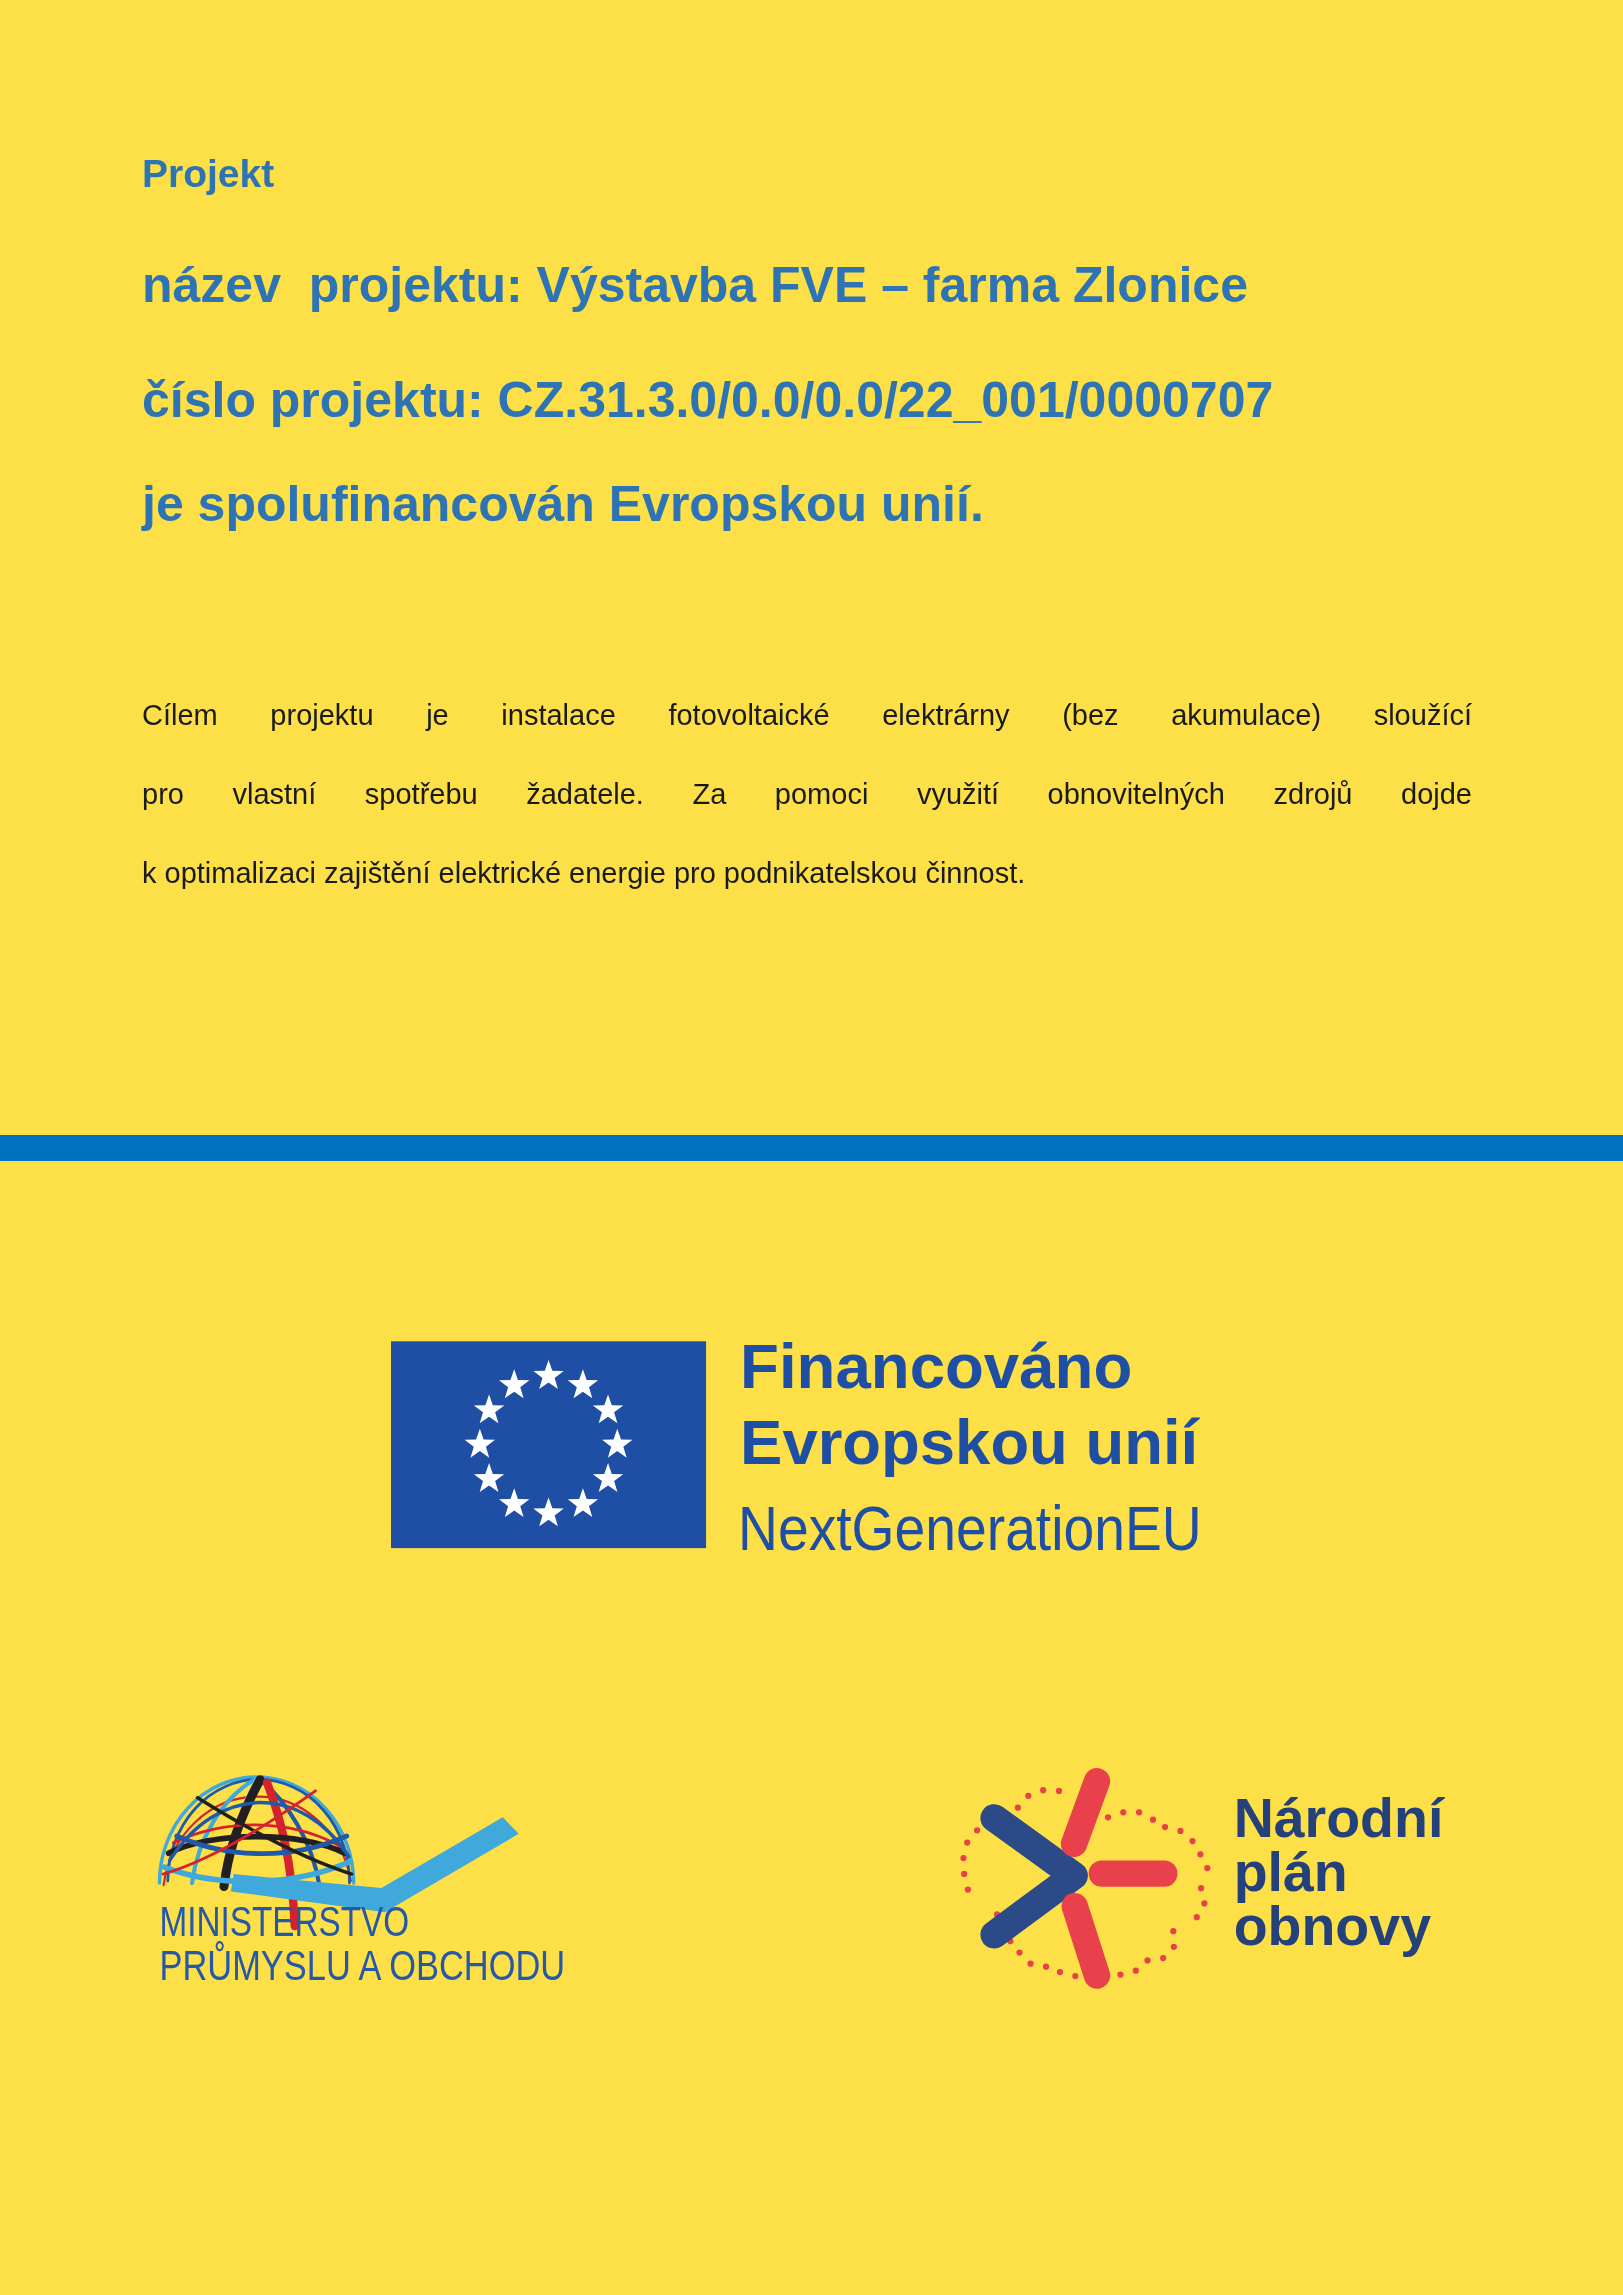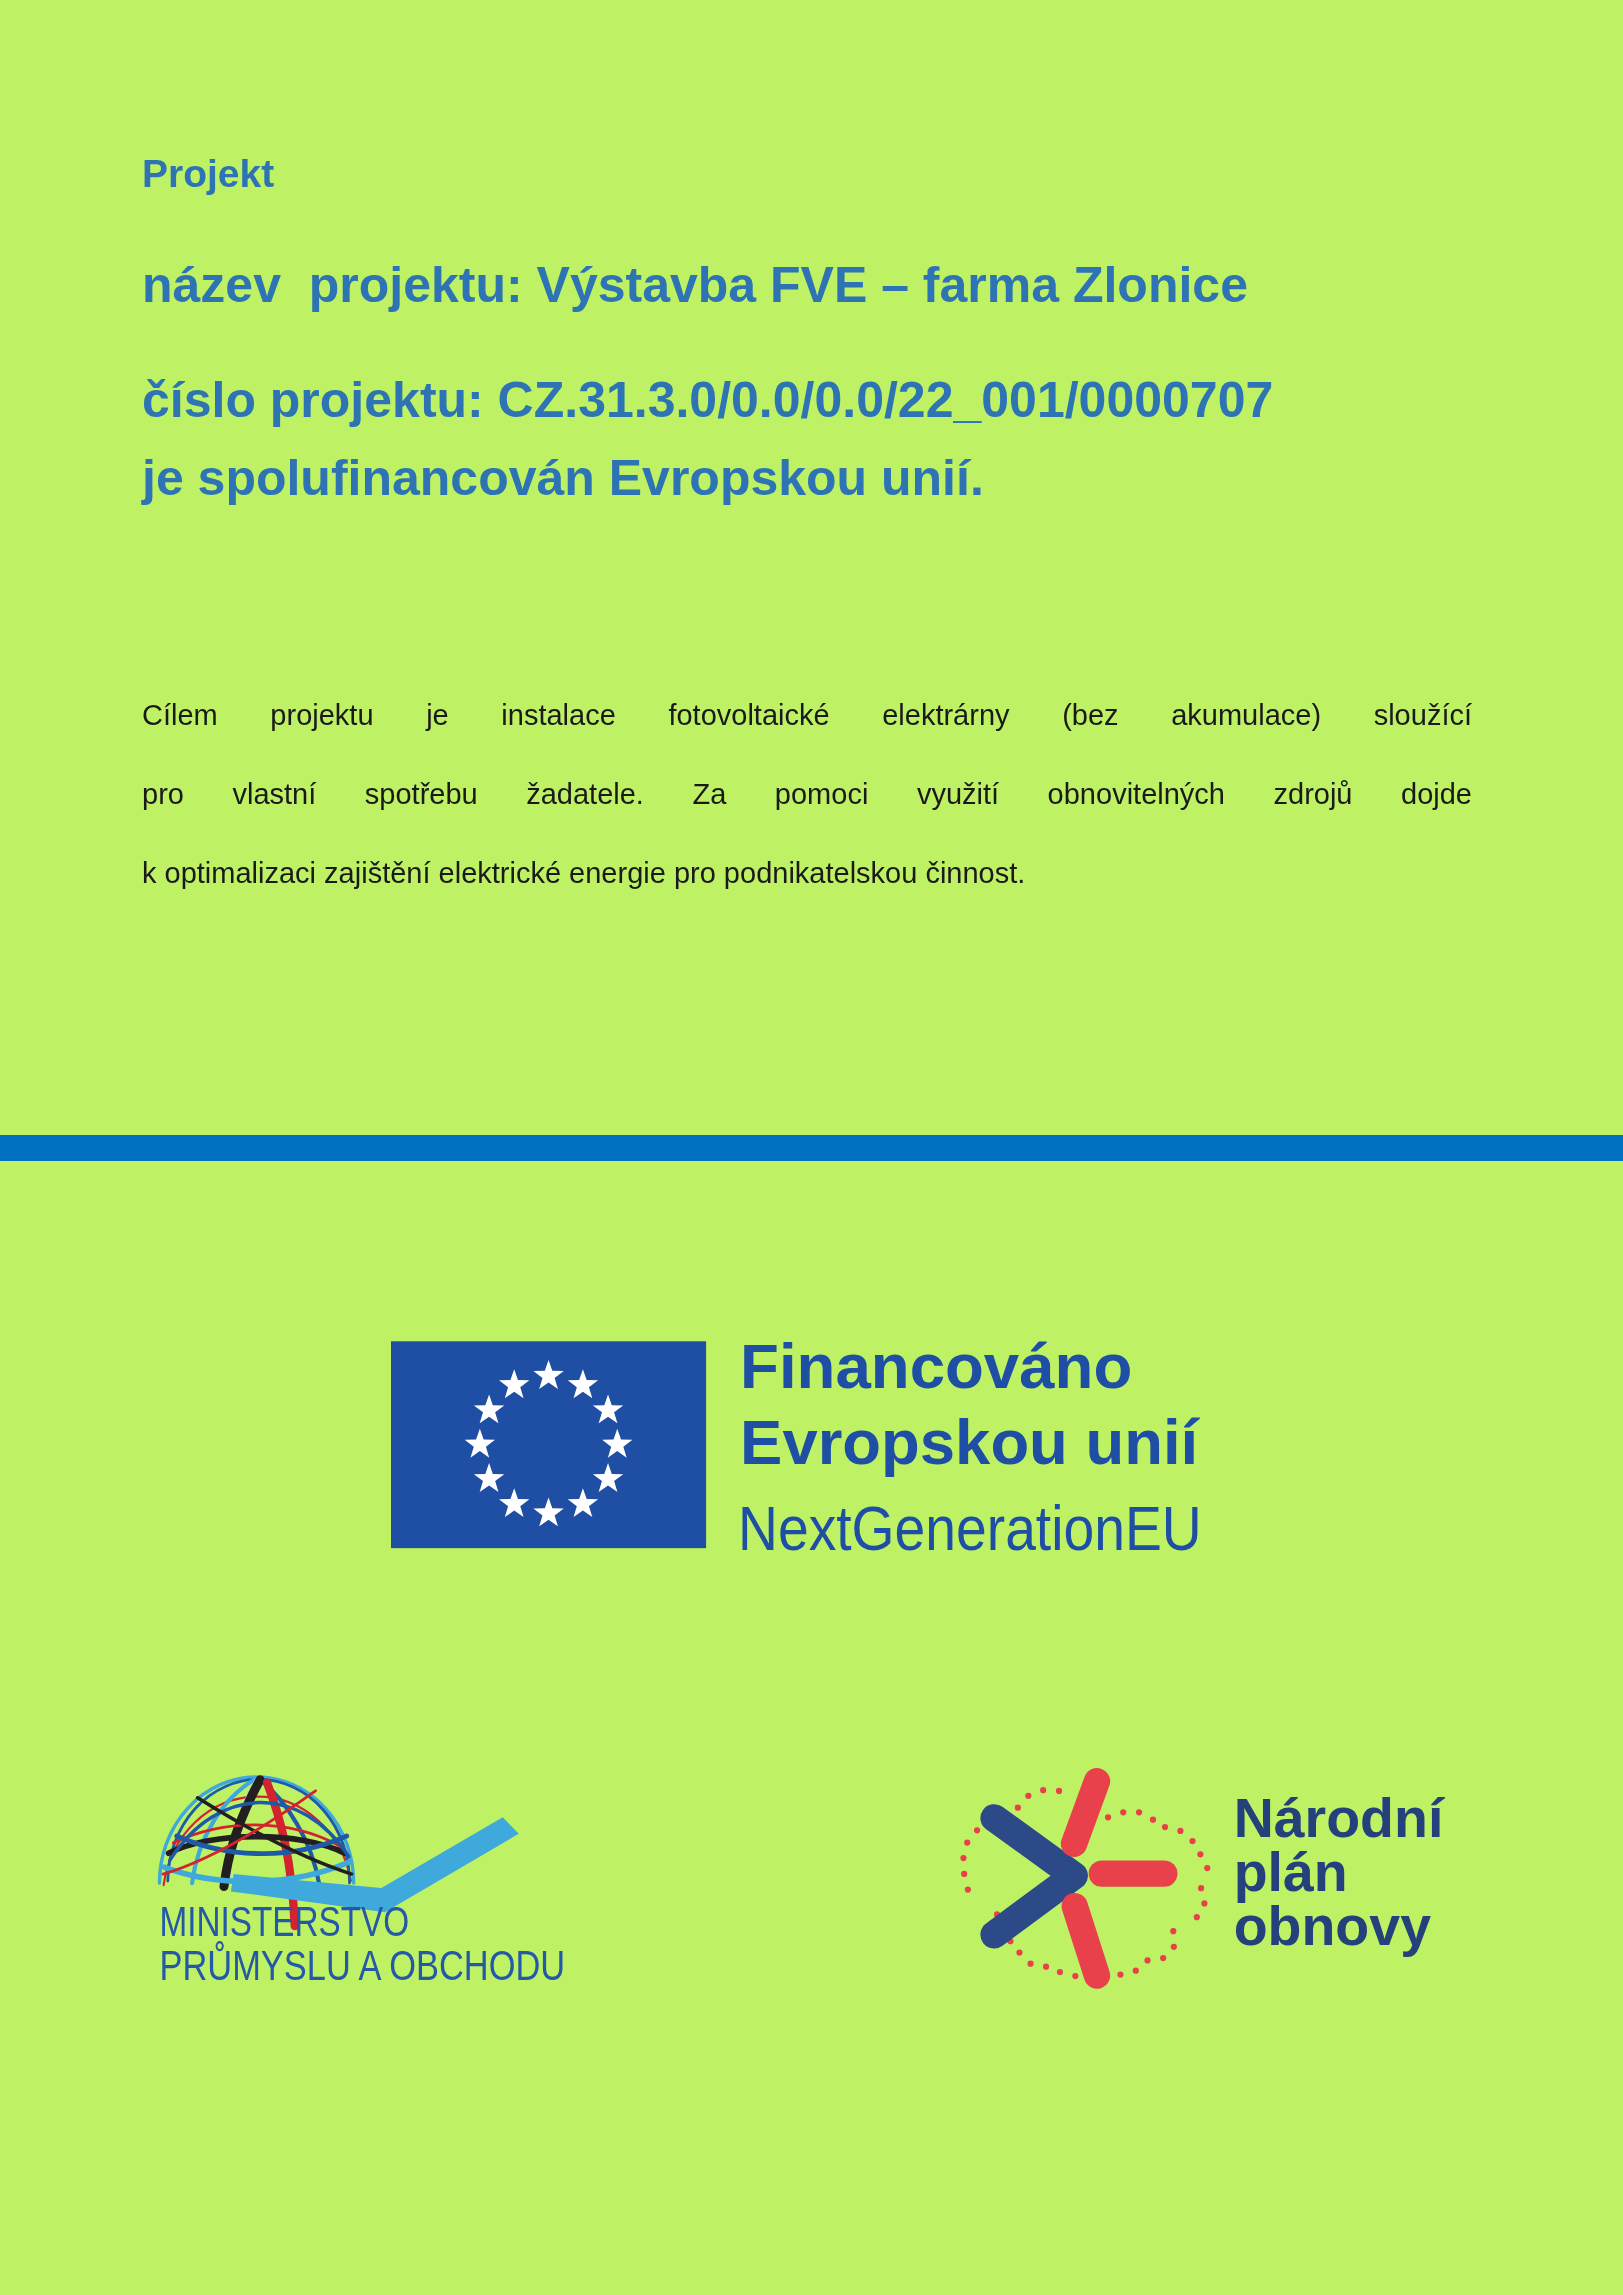--- a/index.html
+++ b/index.html
@@ -1,20 +1,20 @@
 <!DOCTYPE html>
 <html style="font-size:11px"><head>
 <meta charset="utf-8">
 <style>
   html,body{margin:0;padding:0;background:#fff;}
   .page{
     position:relative;
     width:1623px;
     height:2295px;
-    background:#bef264;
+    background:#fde047;
     font-family:"Liberation Sans", sans-serif;
     overflow:hidden;
   }
   .doc-heading{
     position:absolute;
     left:142px; top:154px;
     font-size:39px; line-height:39px;
     font-weight:bold;
     color:#2E74B5;
     white-space:pre;
@@ -22,21 +22,21 @@
   .doc-line{
     position:absolute;
     left:142px;
     font-size:50px; line-height:39px;
     font-weight:bold;
     color:#2E74B5;
     white-space:pre;
   }
   .doc-line.l1{top:266px;}
   .doc-line.l2{top:381px;}
-  .doc-line.l3{top:459px;text-align:center;}
+  .doc-line.l3{top:485px;text-align:center;}
   .body-par{
     position:absolute;
     left:142px; top:699px;
     width:1330px;
     color:#1a1a1a;
   }
   .body-line{
     font-size:29px;
     line-height:33px;
     margin-bottom:46px;

